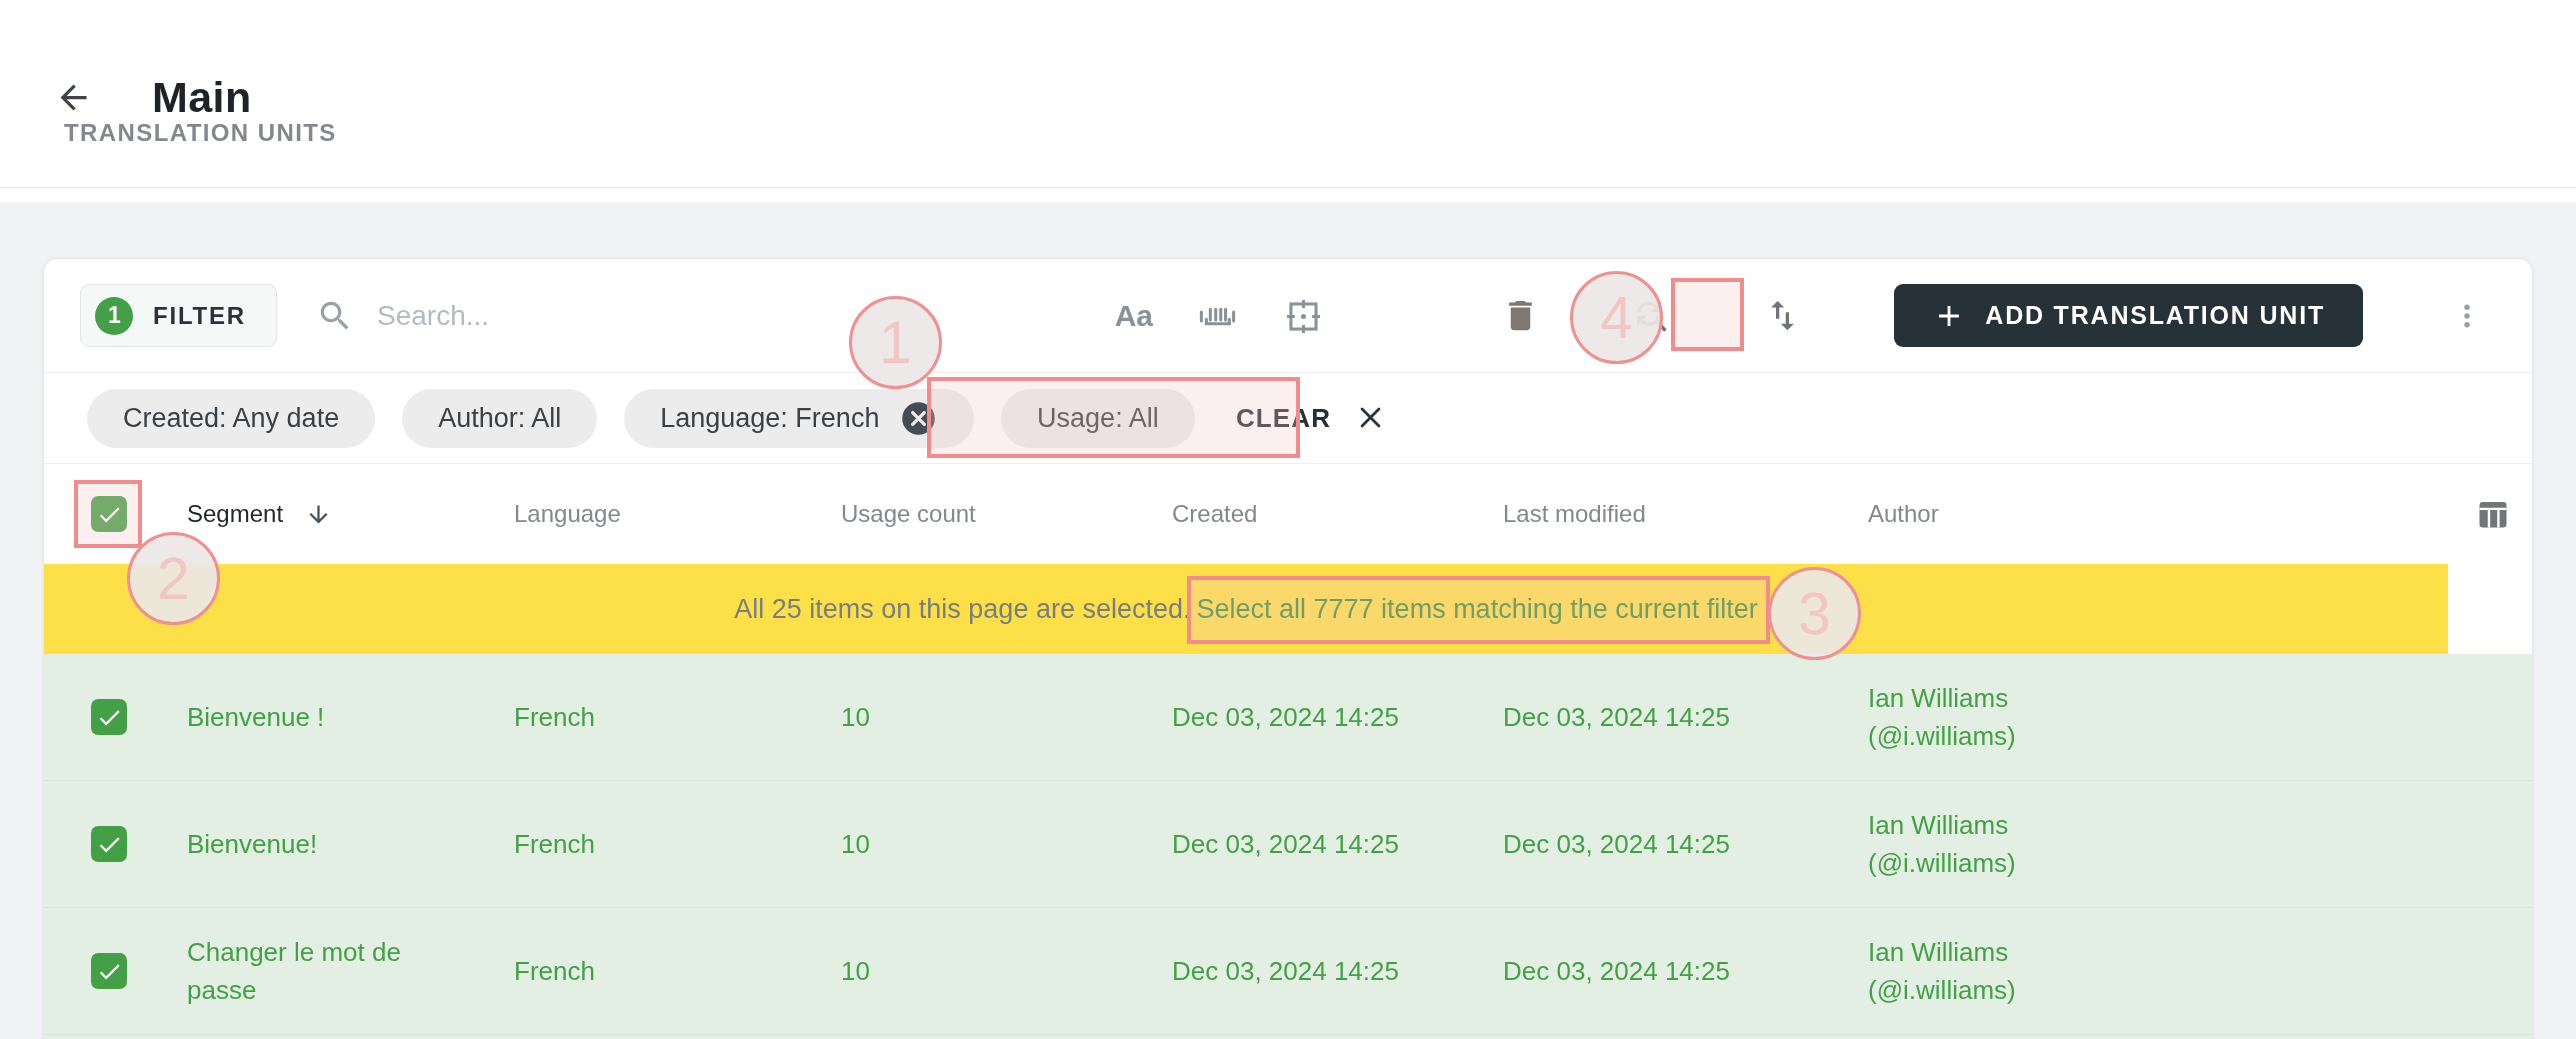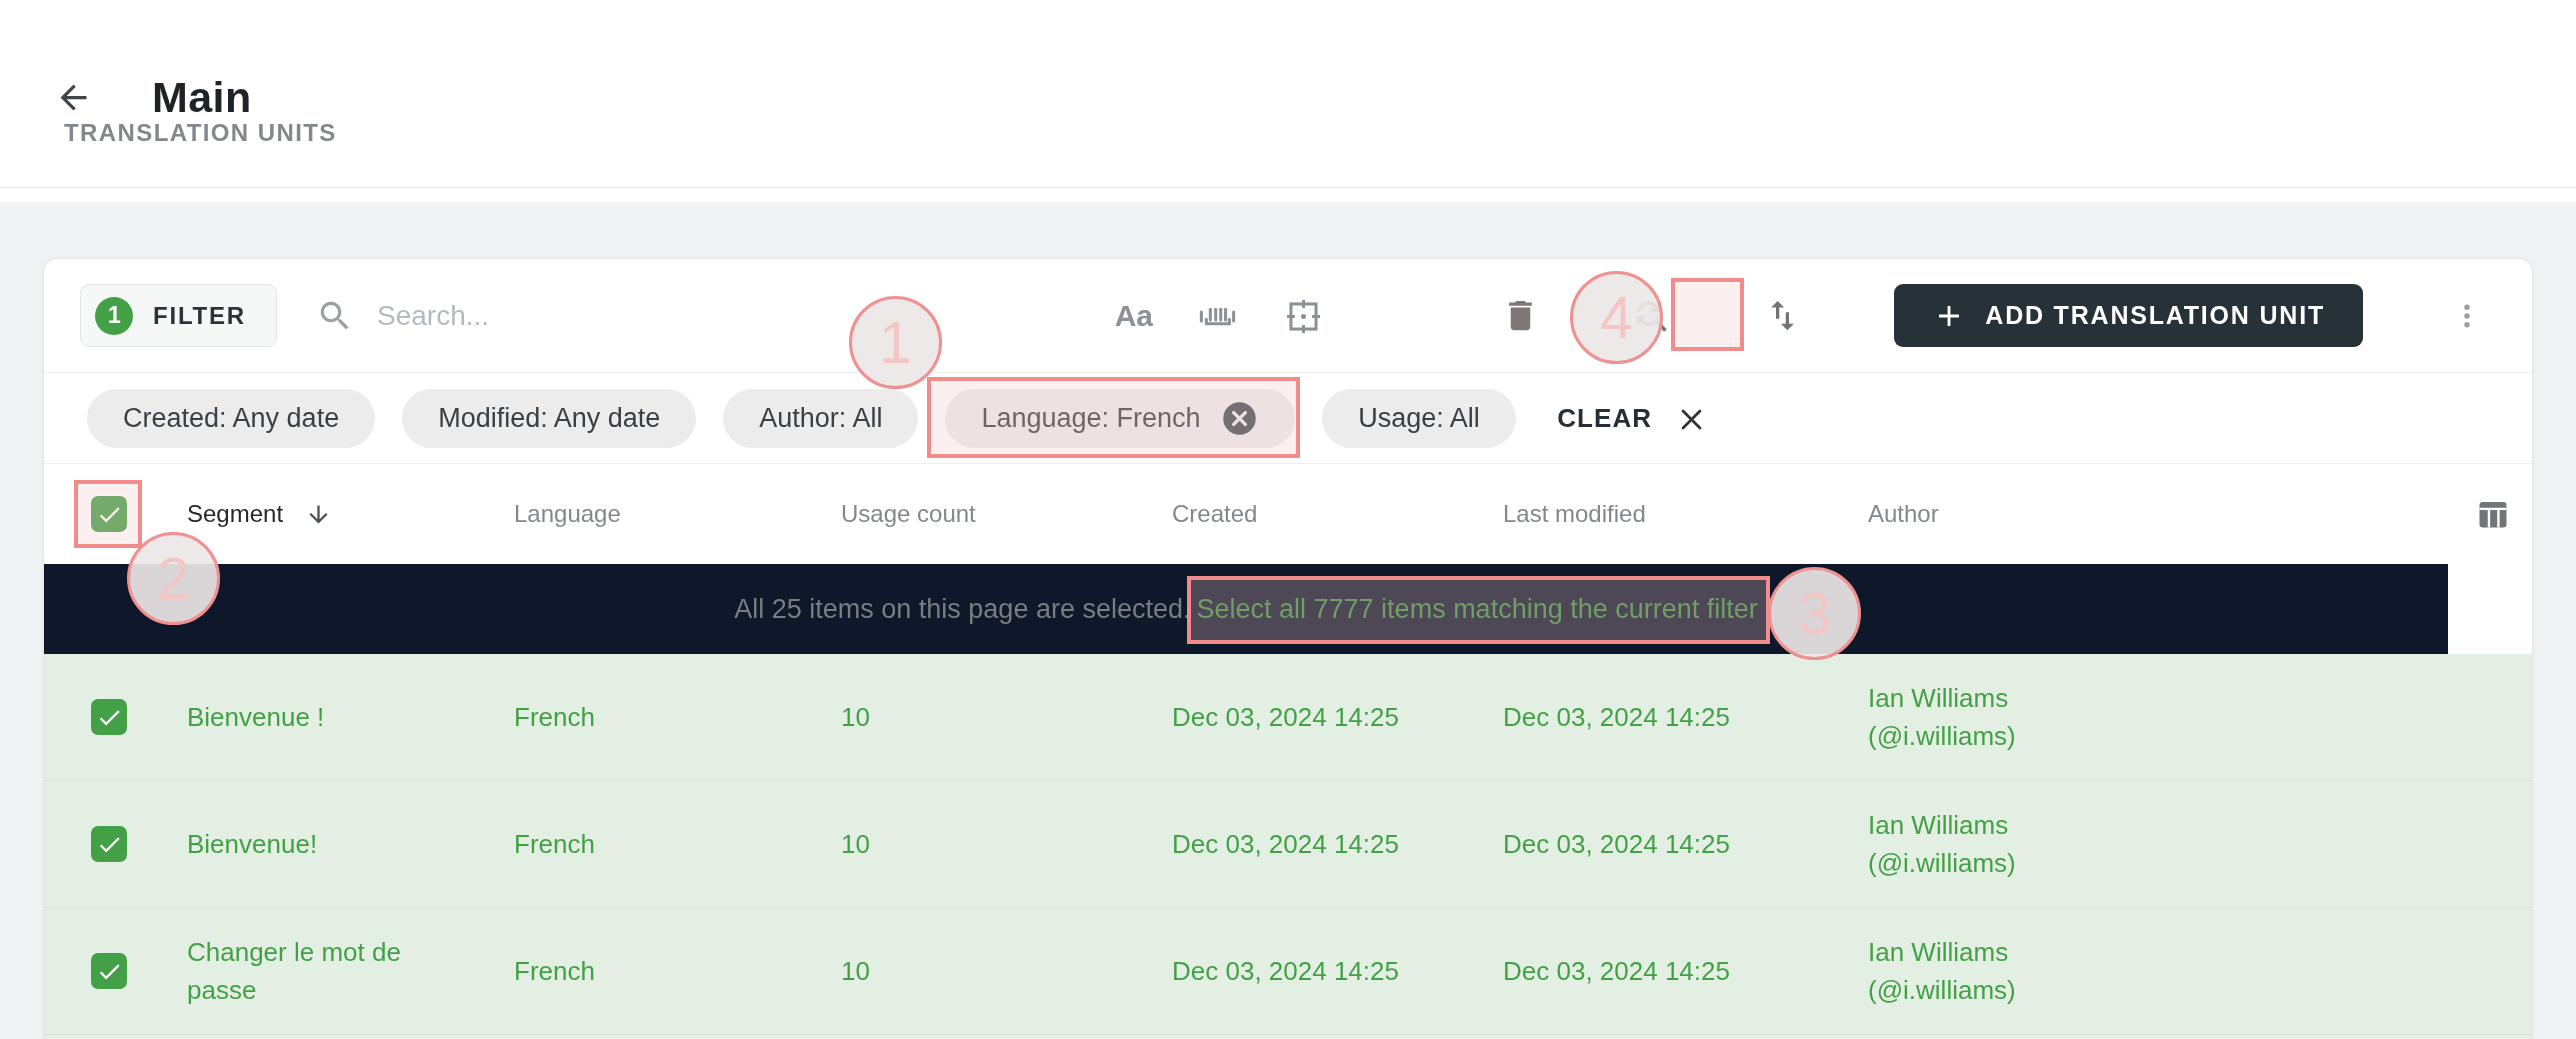--- a/index.html
+++ b/index.html
@@ -47,34 +47,34 @@
              font-family:"Liberation Sans","DejaVu Sans",sans-serif; }
   .kebab { margin-left:29px; }
   .gap46 { margin-right:41px; }
   .gap24 { margin-right:21.5px; }
   
   .chips-row { height:91px; display:flex; align-items:center; gap:27px; padding:0 43px;
              border-bottom:1.8px solid #edeeef; }
   .chip { height:59px; padding:0 36px; background:#ececec; border-radius:30px; display:flex;
              align-items:center; gap:19.7px; font-size:27px; color:#3b4045; cursor:pointer; white-space:nowrap; }
   .chip .close-circle { display:flex; cursor:pointer; }
-  .clear-btn { display:flex; align-items:flex-end; gap:25px; margin-left:14.3px; cursor:pointer;
+  .clear-btn { display:flex; align-items:flex-start; gap:25px; margin-left:14.3px; cursor:pointer;
              font-size:26px; font-weight:700; letter-spacing:1.1px; color:#272f36; }
   
   .grid-row { display:grid; grid-template-columns:143px 327px 327px 331px 331px 365px 580px 1fr; align-items:center; }
   .thead { height:100px; font-size:24px; color:#83888d; }
   .cb-cell { padding-left:47px; }
   .checkbox { width:36px; height:36px; background:#43a047; border-radius:7.2px; display:flex;
              align-items:center; justify-content:center; cursor:pointer; }
   .th-segment { display:flex; align-items:center; gap:21.5px; color:#25282b; font-weight:500; cursor:pointer; }
   .th { cursor:pointer; }
   .col-settings { justify-self:end; padding-right:21.5px; }
   
   .banner { height:90px; display:flex; }
-  .banner-main { width:2404px; background:#0f172a; display:flex; align-items:center; justify-content:center; gap:6px;
+  .banner-main { width:2404px; background:#fde047; display:flex; align-items:center; justify-content:center; gap:6px;
              font-size:27px; }
   .banner-text { color:#787d82; }
   .banner-link { color:#3d8f42; font-weight:500; cursor:pointer; }
   .banner-gutter { flex:1; background:#fff; }
   
   .trow { height:127px; background:#e3efe3; border-bottom:1.8px solid #d6e3d6; font-size:26px; color:#43a047;
              cursor:pointer; }
   .cell { padding-right:54px; line-height:38px; }
   .author-cell span { display:block; }
   .row-sliver { height:127px; background:#e3efe3; }
@@ -193,23 +193,20 @@
         </span>
       </div>
     </div>
   </div>
 
   <div class="chips-row">
     <div class="chip">
       <span>Created: Any date</span>
     </div>
     <div class="chip">
-      <span>Modified: Any date</span>
-    </div>
-    <div class="chip">
       <span>Author: All</span>
     </div>
     <div class="chip">
       <span>Language: French</span>
       <span class="close-circle">
         <svg width="39" height="39" viewBox="0 0 24 24">
           <circle cx="12" cy="12" r="10" fill="#454d53"></circle>
           <path d="M8.4 8.4l7.2 7.2M15.6 8.4l-7.2 7.2" stroke="#ececec" stroke-width="2.1" stroke-linecap="round"></path>
         </svg>
       </span>

